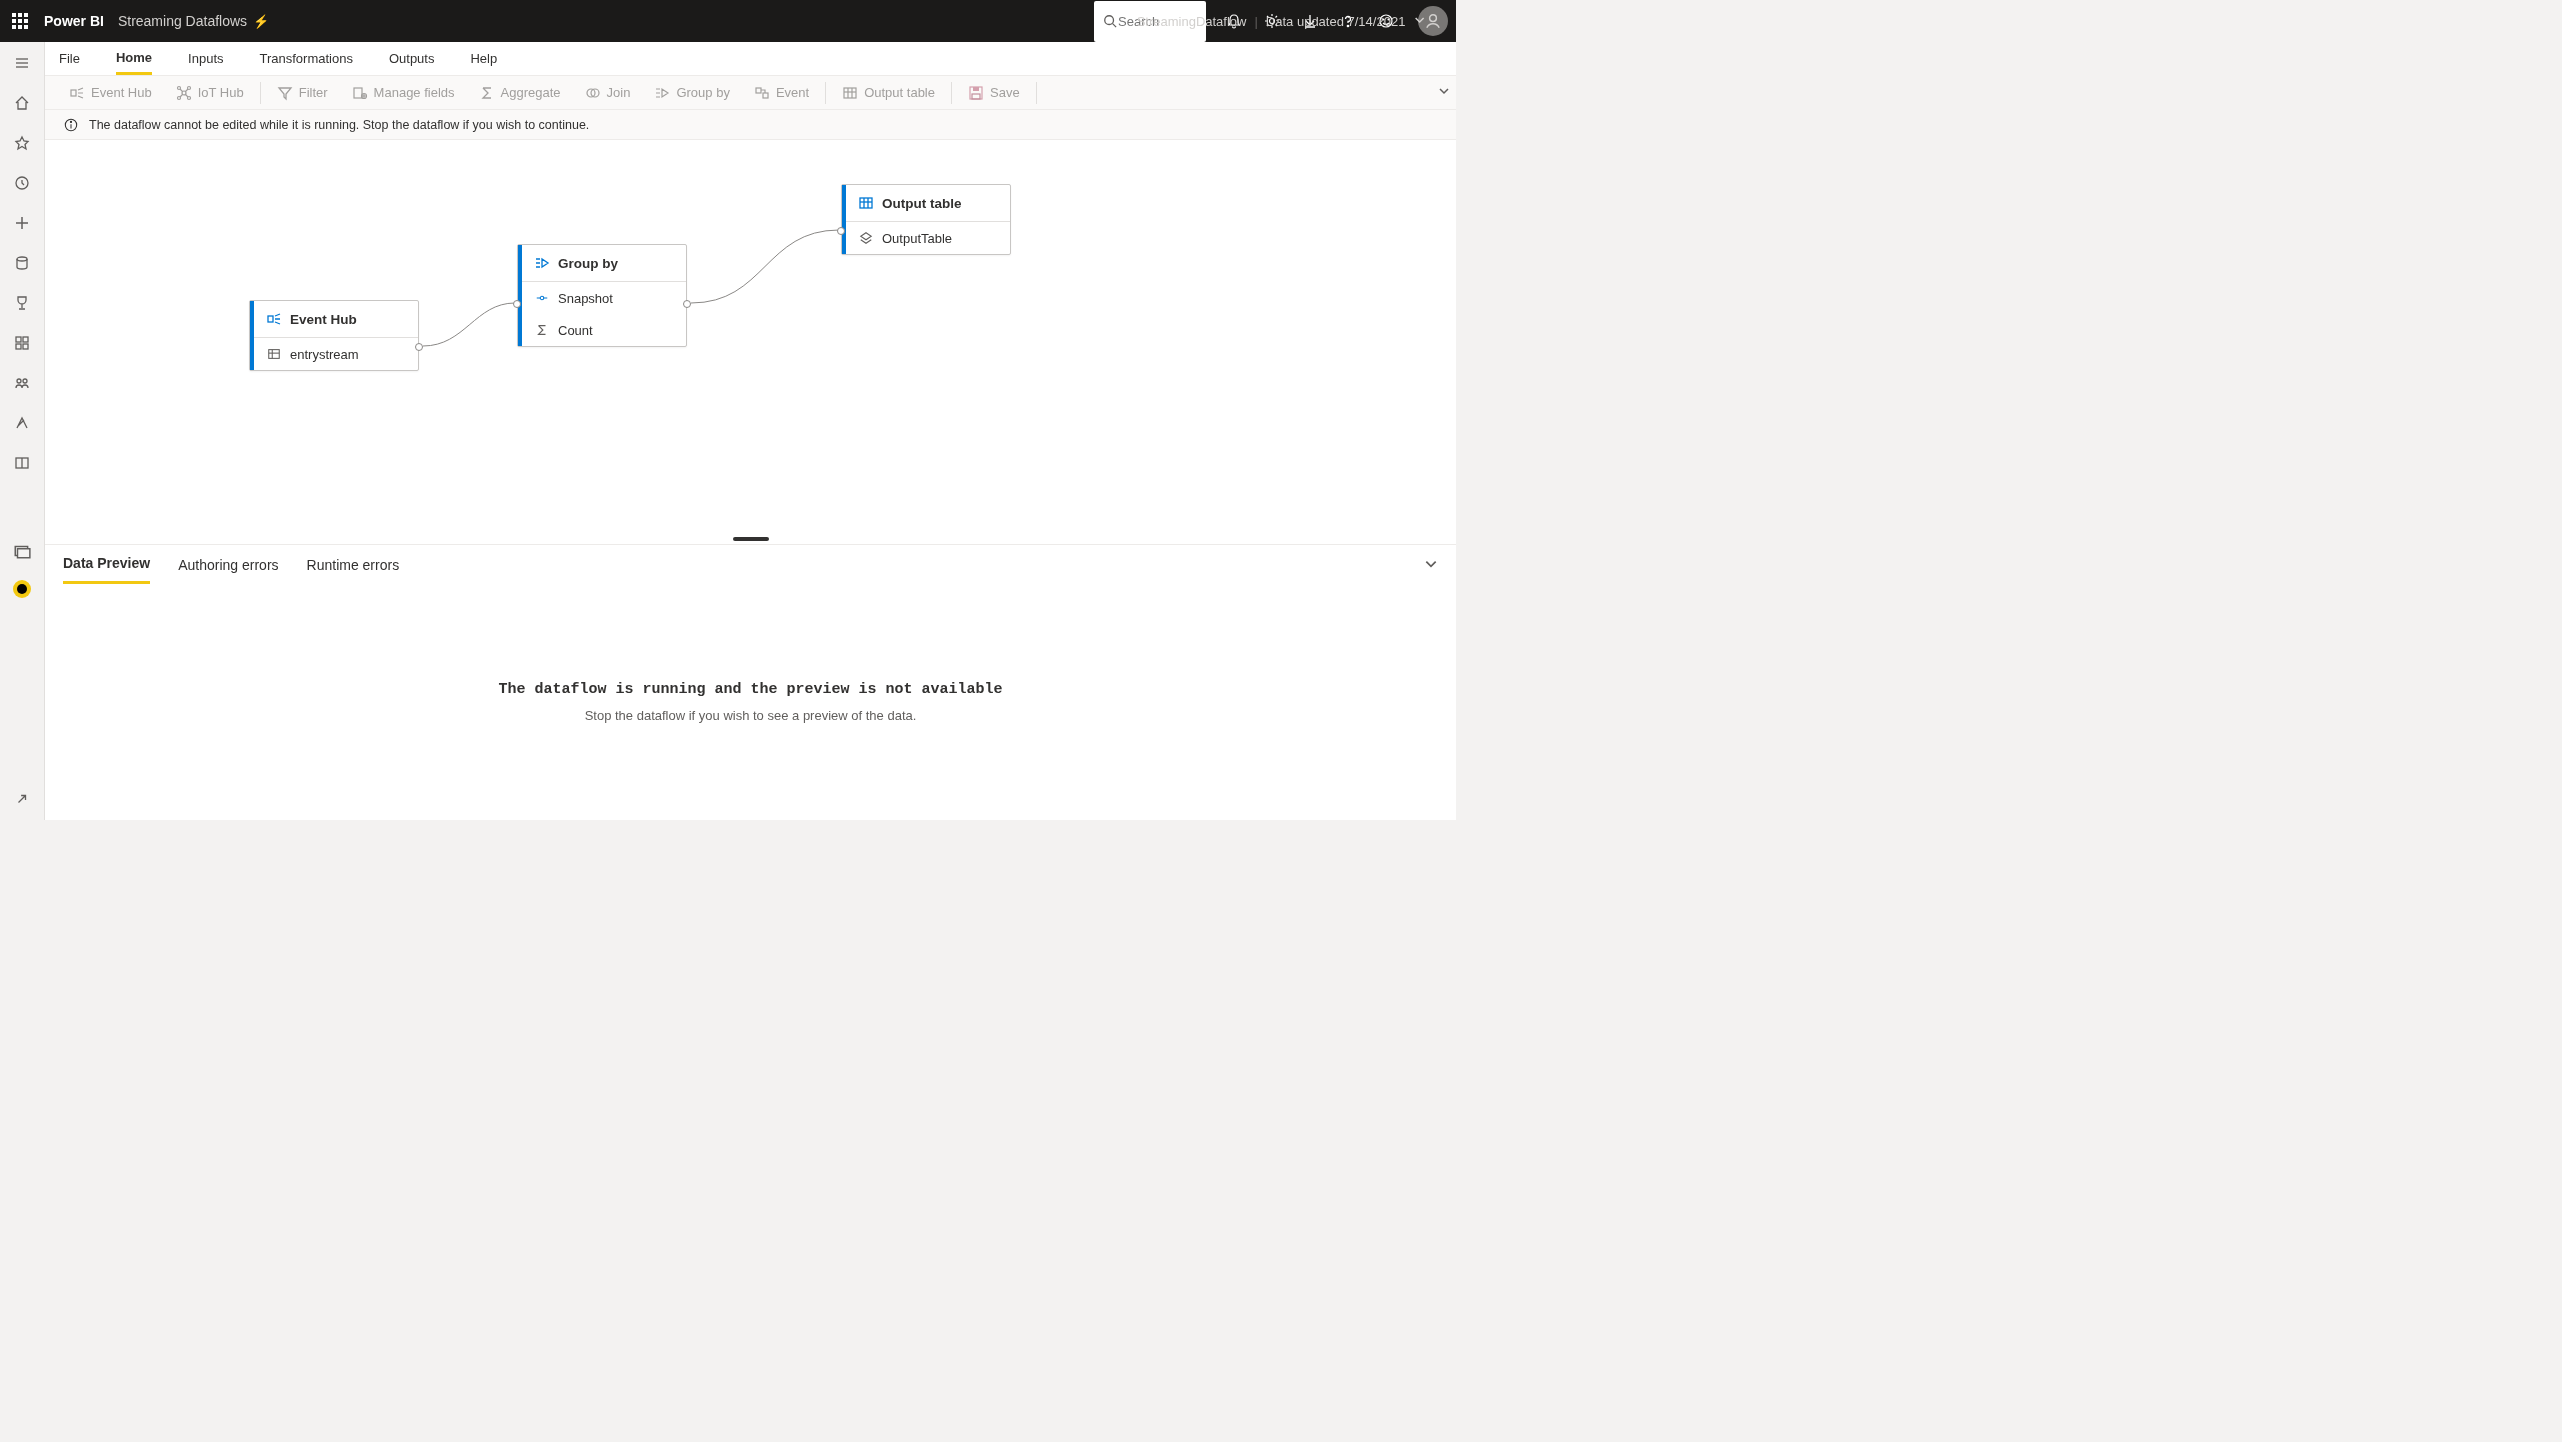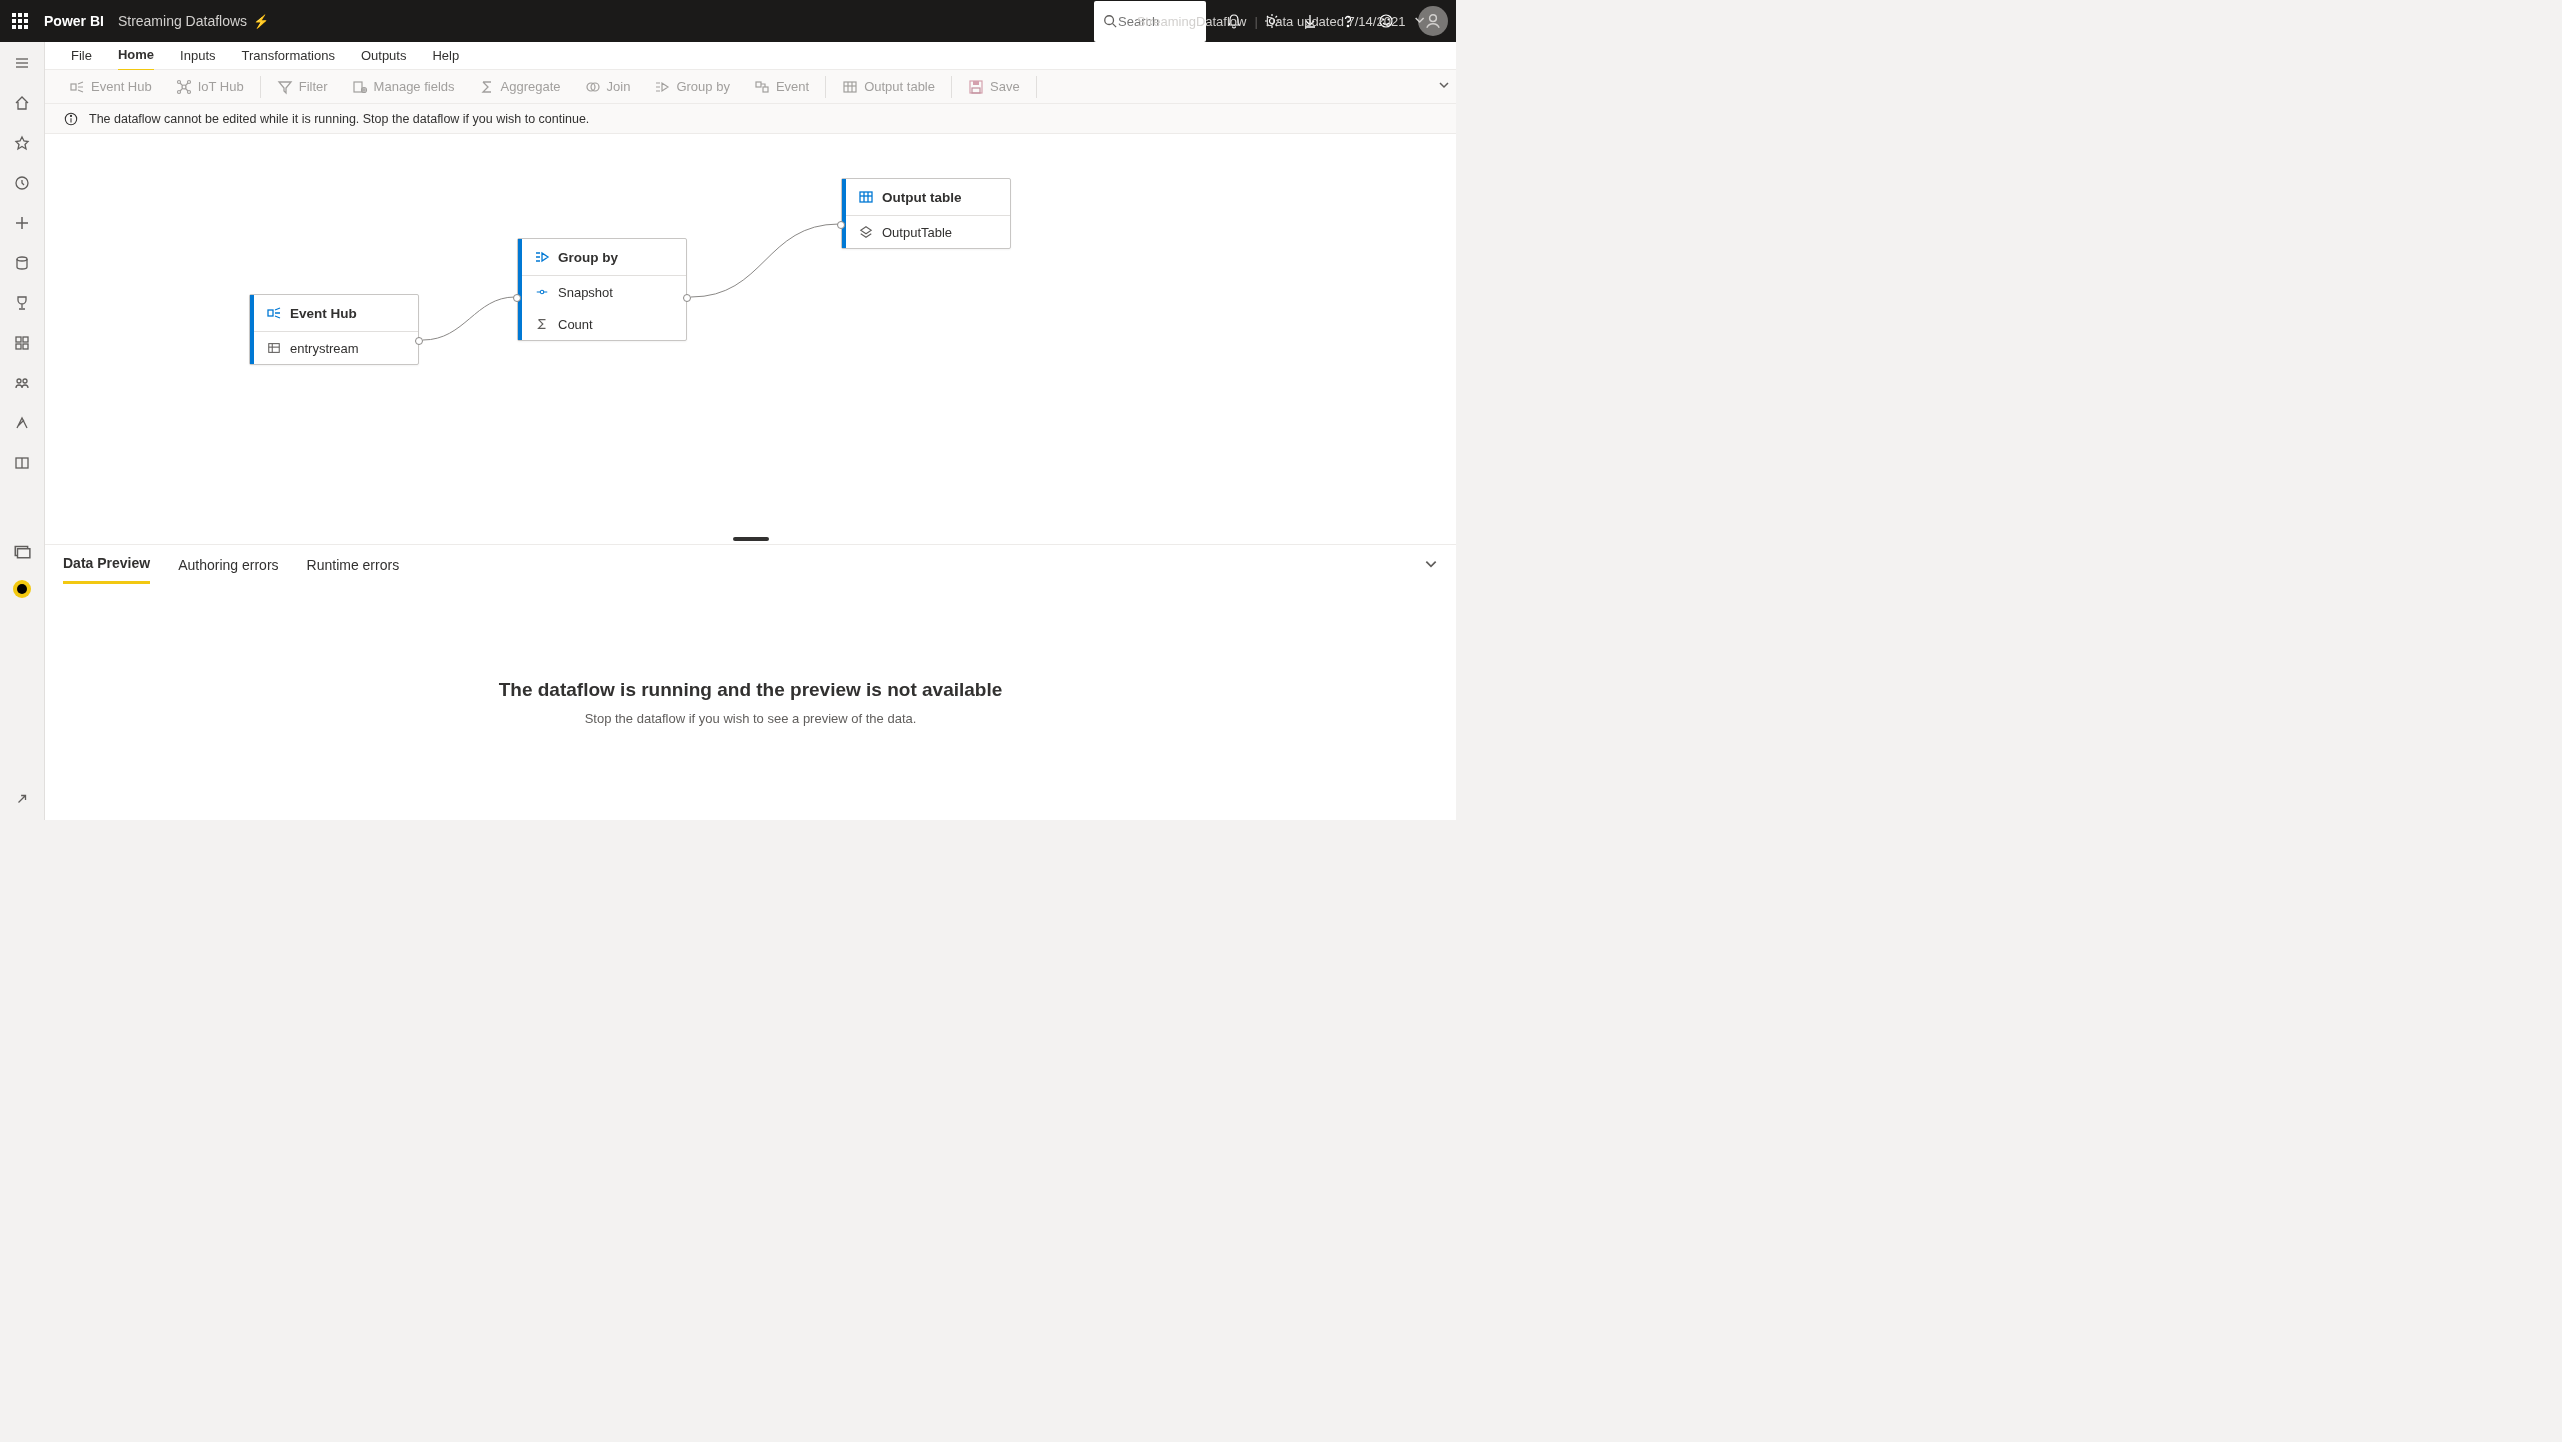--- a/index.html
+++ b/index.html
@@ -27,21 +27,21 @@
 .rail { width:45px; background:#f3f2f1; border-right:1px solid #e1dfdd; display:flex; flex-direction:column; align-items:center; padding-top:10px; gap:18px; }
 .rail .rail-item { width:22px; height:22px; color:#605e5c; cursor:pointer; display:flex;align-items:center;justify-content:center; }
 .rail .rail-item.yellow-dot { width:18px;height:18px;border-radius:50%;background:#f2c811; position:relative;}
 .rail .rail-item.yellow-dot::after{content:"";position:absolute;inset:4px;border-radius:50%;background:#000;}
 .rail .spacer { flex:1; }
 
 
 .main { flex:1; display:flex; flex-direction:column; background:#fff; min-width:0; }
 
 
-.menubar { height:28px; display:flex; align-items:center; gap:26px; padding:0 26px; border-bottom:1px solid #edebe9; background:#fff; position:relative;}
+.menubar { height:34px; display:flex; align-items:center; gap:36px; padding:0 14px; border-bottom:1px solid #edebe9; background:#fff; position:relative;}
 .menubar .item { font-size:13px; color:#323130; cursor:pointer; padding:7px 0; }
 .menubar .item.active { font-weight:600; border-bottom:3px solid #f2c811; }
 
 
 .ribbon { height:34px; display:flex; align-items:center; padding:0 14px; gap:4px; border-bottom:1px solid #edebe9; background:#faf9f8; color:#a19f9d; position:relative;}
 .ribbon .ritem { display:flex; align-items:center; gap:6px; padding:0 10px; font-size:13px; cursor:default; }
 .ribbon .divider { width:1px; height:22px; background:#e1dfdd; margin:0 2px;}
 .ribbon .chev-right { position:absolute; right:6px; color:#605e5c; cursor:pointer;}
 
 
@@ -65,21 +65,21 @@
 .splitter { height:10px; background:#fff; display:flex; align-items:center; justify-content:center; }
 .splitter .grab { width:36px; height:4px; background:#323130; border-radius:2px; cursor:ns-resize;}
 
 
 .bottom { height:276px; border-top:1px solid #edebe9; background:#fff; display:flex; flex-direction:column;}
 .btabs { display:flex; align-items:center; gap:28px; padding:10px 18px 0; position:relative;}
 .btabs .btab { font-size:14px; padding-bottom:10px; cursor:pointer; color:#323130;}
 .btabs .btab.active { font-weight:600; border-bottom:3px solid #f2c811; }
 .btabs .collapse { position:absolute; right:18px; top:12px; color:#605e5c; cursor:pointer; }
 .bcontent { flex:1; display:flex; flex-direction:column; align-items:center; justify-content:center; gap:10px; }
-.bcontent .bhead { font-weight:600; font-size:19px; }
+.bcontent .bhead { font-weight:600; font-size:15px;font-family:Liberation Mono, monospace; }
 .bcontent .bsub { font-size:13px; color:#605e5c; }
 
 .ico { width:16px; height:16px; display:inline-flex; align-items:center; justify-content:center; }
 </style>
 </head>
 <body>
 
 <div class="app">
 
   <div class="topbar">

